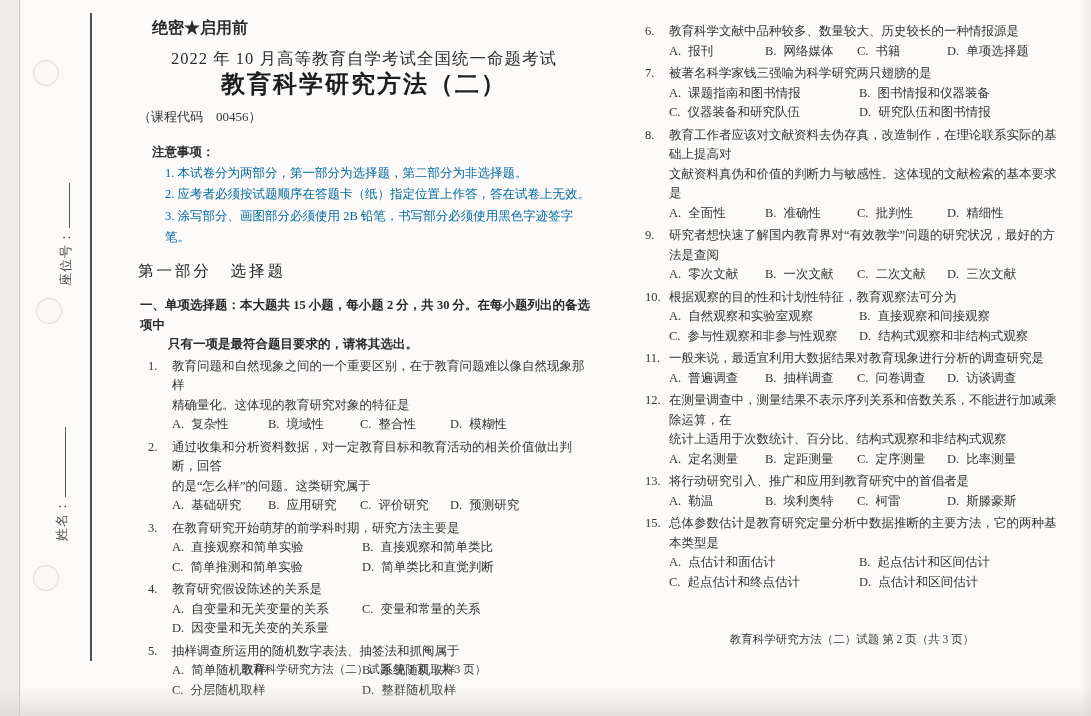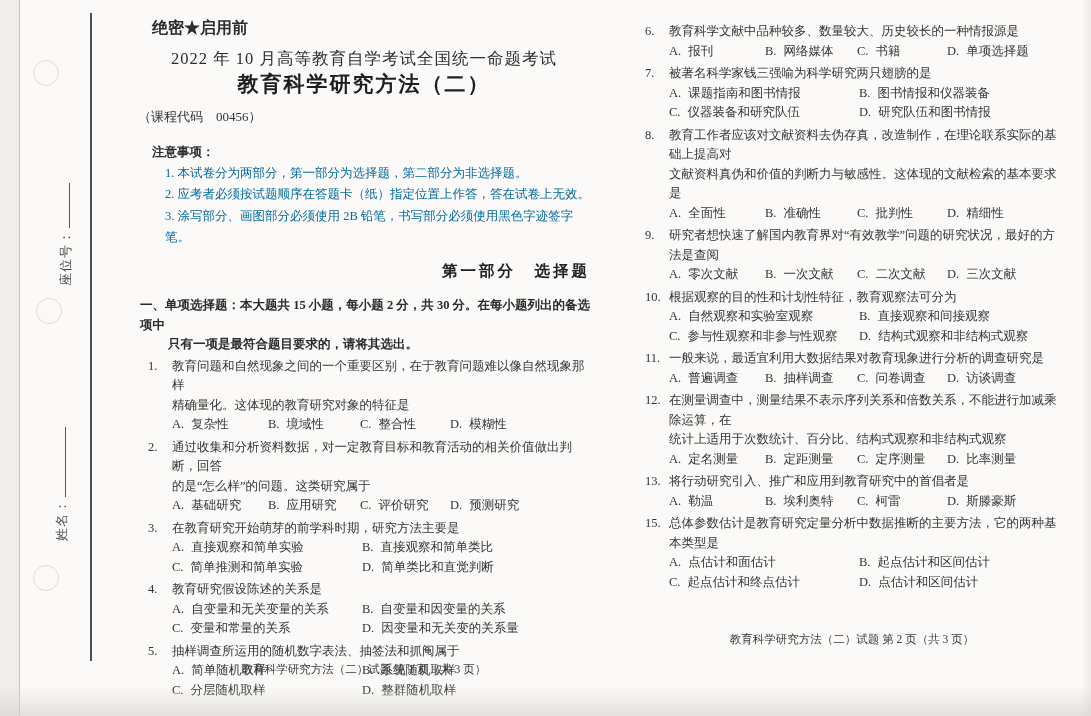--- a/index.html
+++ b/index.html
@@ -21,25 +21,25 @@
   
   .rot{position:absolute;transform:rotate(-90deg);white-space:nowrap;font-size:13px;color:#4a4a4a;letter-spacing:1px;}
   .blank{display:inline-block;border-bottom:1px solid #5a5a5a;height:12px;vertical-align:baseline;margin-left:2px;}
   .w45{width:45px;} .w70{width:70px;}
   
   .page{position:absolute;top:0;height:716px;font-size:12.5px;line-height:19.5px;}
   .page-left{left:138px;width:452px;padding-top:14px;}
   .page-right{left:637px;width:430px;padding-top:20px;}
   .security{margin-left:14px;font-weight:bold;font-size:16px;color:#2c2c2c;margin-top:4px;}
   .title1{text-align:center;font-size:16.5px;margin-top:11px;color:#2c2c2c;letter-spacing:1px;}
-  .title2{text-align:center;font-size:21px;font-weight:bold;margin-top:7px;color:#1e1e1e;letter-spacing:2px;}
+  .title2{text-align:center;font-size:24px;font-weight:bold;margin-top:7px;color:#1e1e1e;letter-spacing:2px;}
   .code{text-align:left;font-size:13px;margin-top:12px;color:#333;}
   .notes-title{font-weight:bold;margin-top:17px;margin-left:14px;color:#2c2c2c;}
   .note-line{margin-left:27px;line-height:21.5px;color:#0369a1;}
-  .section-title{text-align:right;font-size:15.5px;font-weight:bold;margin-top:12px;color:#222;letter-spacing:3px;}
+  .section-title{text-align:left;font-size:15.5px;font-weight:normal;margin-top:12px;color:#222;letter-spacing:3px;}
   .part-intro{font-weight:bold;margin-top:13px;color:#2a2a2a;}
   .part-intro .l1{margin-left:2px;margin-top:16px;}
   .part-intro .l2{margin-left:30px;}
   .questions{margin-top:2px;}
   .question{position:relative;padding-left:24px;margin-left:10px;margin-bottom:3px;}
   .page-right .question{margin-left:8px;}
   .qnum{position:absolute;left:0;top:0;width:22px;}
   .options.row4{display:grid;grid-template-columns:96px 92px 90px auto;}
   .options.grid2{display:grid;grid-template-columns:190px auto;}
   .opt{white-space:nowrap;}
@@ -111,21 +111,20 @@
             <div class="opt"><span class="ol">B.</span><span class="ot">直接观察和简单类比</span></div>
             <div class="opt"><span class="ol">C.</span><span class="ot">简单推测和简单实验</span></div>
             <div class="opt"><span class="ol">D.</span><span class="ot">简单类比和直觉判断</span></div>
           </div>
         </div>
         <div class="question">
           <span class="qnum">4.</span>
           <div class="qline">教育研究假设陈述的关系是</div>
           <div class="options grid2">
             <div class="opt"><span class="ol">A.</span><span class="ot">自变量和无关变量的关系</span></div>
-            <div class="opt"><span class="ol">B.</span><span class="ot">自变量和因变量的关系</span></div>
             <div class="opt"><span class="ol">C.</span><span class="ot">变量和常量的关系</span></div>
             <div class="opt"><span class="ol">D.</span><span class="ot">因变量和无关变的关系量</span></div>
           </div>
         </div>
         <div class="question">
           <span class="qnum">5.</span>
           <div class="qline">抽样调查所运用的随机数字表法、抽签法和抓阄属于</div>
           <div class="options grid2">
             <div class="opt"><span class="ol">A.</span><span class="ot">简单随机取样</span></div>
             <div class="opt"><span class="ol">B.</span><span class="ot">系统随机取样</span></div>

